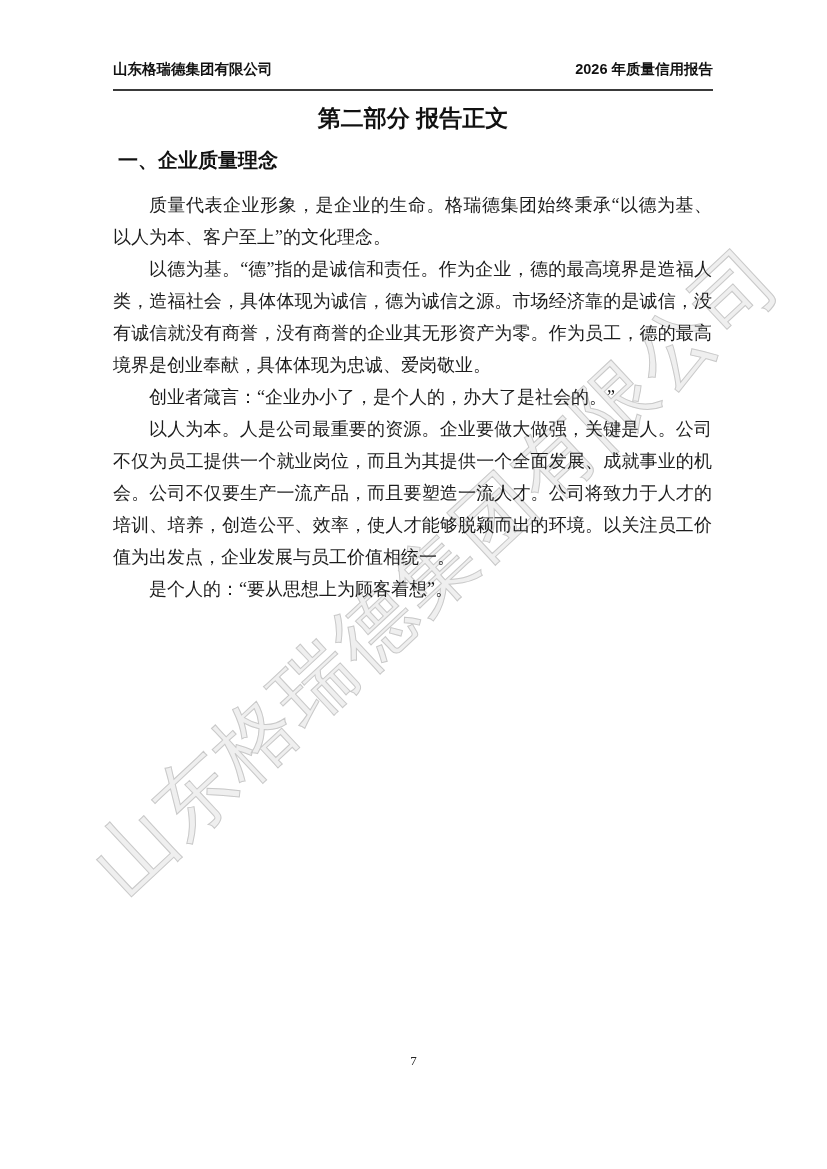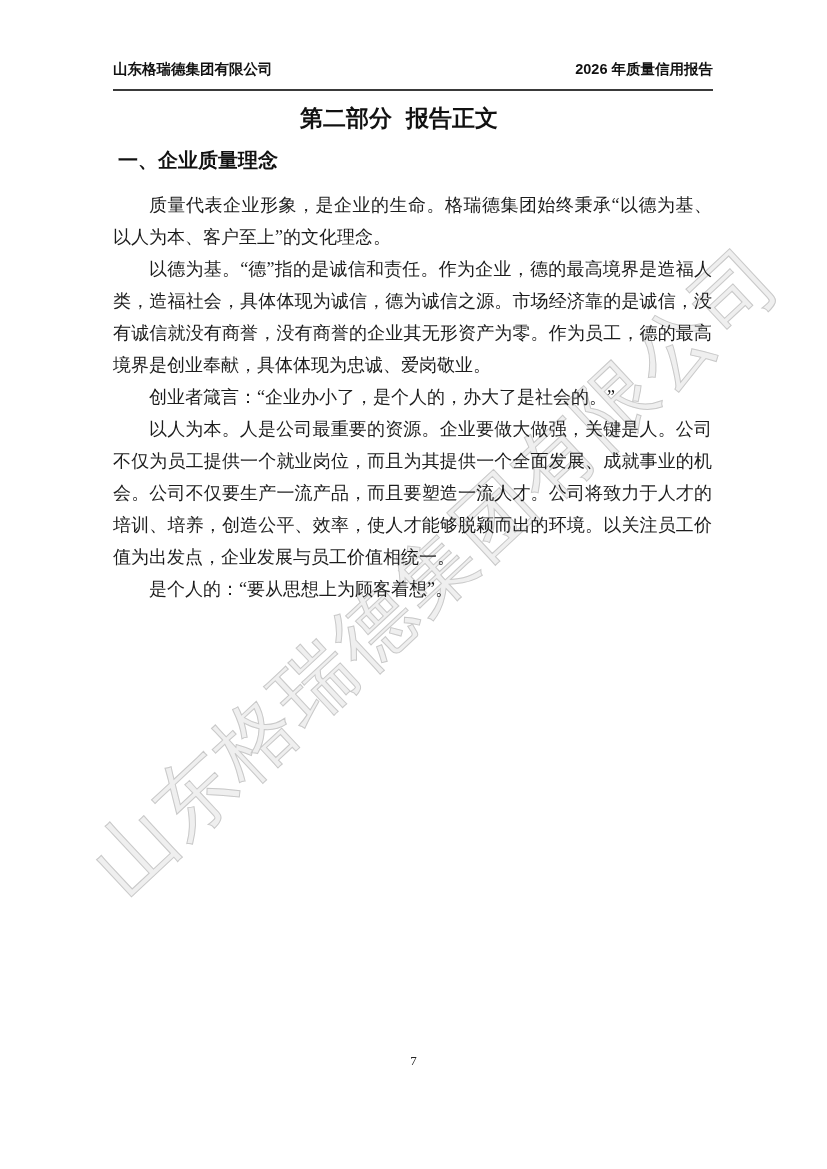--- a/index.html
+++ b/index.html
@@ -44,26 +44,26 @@
     font-family: "Liberation Sans", "DejaVu Sans", sans-serif;
     font-weight: bold;
     font-size: 14.5px;
     color: #111111;
     padding-bottom: 10px;
     border-bottom: 2px solid #3a3a3a;
     z-index: 2;
   }
   .doc-title {
     position: absolute;
-    left: 99px;
+    left: 113px;
     width: 600px;
     top: 103px;
     margin: 0;
     text-align: center;
-    font-family: Liberation Mono, monospace;
+    font-family: Liberation Sans, sans-serif;
     font-weight: bold;
     font-size: 23px;
     color: #111111;
     z-index: 2;
   }
   .section-heading {
     position: absolute;
     left: 118px;
     top: 147px;
     margin: 0;

